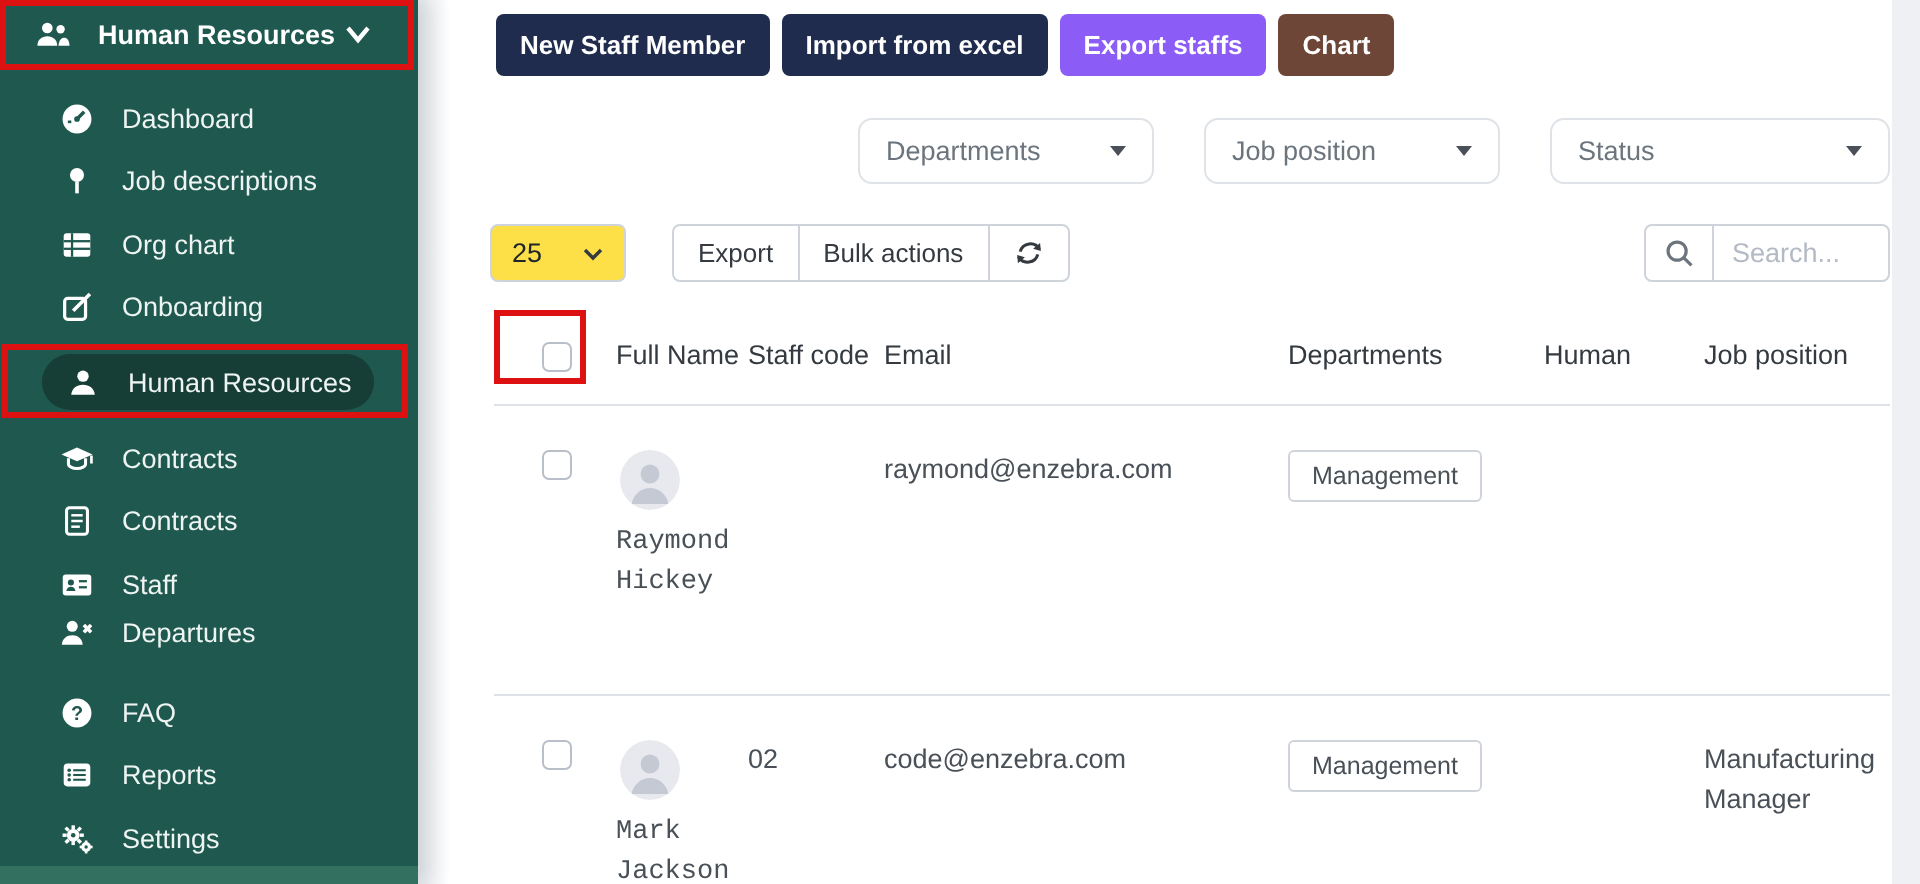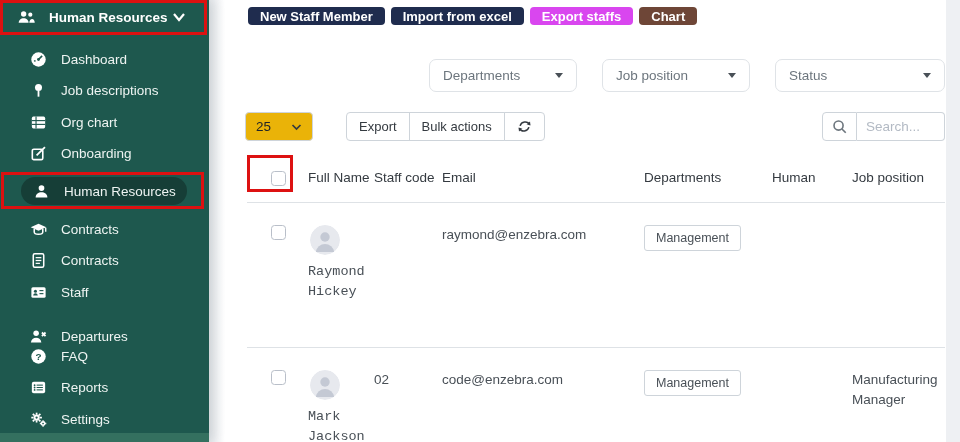--- a/index.html
+++ b/index.html
@@ -24,37 +24,37 @@
   .anno-hritem { left:1px; top:172px; width:203px; height:37px; }
   .anno-checkbox { left:247px; top:155px; width:46px; height:37px; }
 
   
   .main { position:absolute; left:209px; top:0; width:751px; height:442px; background:#fff; }
   .gutter-right { position:absolute; right:0; top:0; width:14px; height:442px; background:#eef0f3; }
   .fade-left { position:absolute; left:0; top:0; width:16px; height:442px; background:linear-gradient(to right,#e7eaee,#ffffff); }
 
   
   .toolbar { position:absolute; left:39px; top:7px; display:flex; gap:6px; }
-  .tbtn { height:18px; padding:0 12px; border:none; border-radius:4px; color:#fff; font-family:"Liberation Sans",sans-serif; font-size:13px; font-weight:700; cursor:pointer; }
+  .tbtn { height:31px; padding:0 12px; border:none; border-radius:4px; color:#fff; font-family:"Liberation Sans",sans-serif; font-size:13px; font-weight:700; cursor:pointer; }
   .tbtn.navy { background:#1f2c4e; }
-  .tbtn.orange { background:#d946ef;text-align:center; }
+  .tbtn.orange { background:#8b5cf6;text-align:center; }
   .tbtn.brown { background:#6e4637; }
 
   
   .filters { position:absolute; top:59px; right:15px; display:flex; gap:25px; }
   .filter { width:148px; height:33px; background:#fff; border:1px solid #dfe3e7; border-radius:7px; display:flex; align-items:center; justify-content:space-between; padding:0 13px; font-size:13.5px; color:#6c757d; cursor:pointer; }
   .filter.wide { width:170px; }
   .tri { width:0; height:0; border-left:4.5px solid transparent; border-right:4.5px solid transparent; border-top:5.5px solid #495057; }
 
   
   .controls { position:absolute; left:36px; top:112px; display:flex; gap:15px; }
-  .pagesize { width:68px; height:29px; border:1px solid #ced4da; border-radius:4px; background:#eab308; display:flex; align-items:center; justify-content:space-between; padding:0 10px; font-size:13.5px; color:#212529; cursor:pointer; }
+  .pagesize { width:68px; height:29px; border:1px solid #ced4da; border-radius:4px; background:#fde047; display:flex; align-items:center; justify-content:space-between; padding:0 10px; font-size:13.5px; color:#212529; cursor:pointer; }
   .btn-group { display:flex; }
   .gbtn { height:29px; background:#fff; border:1px solid #ced4da; margin-left:-1px; padding:0 12px; font-family:"Liberation Sans",sans-serif; font-size:13px; color:#343a40; display:flex; align-items:center; cursor:pointer; }
-  .gbtn:first-child { border-radius:4px 0 0 4px; margin-left:18px; }
+  .gbtn:first-child { border-radius:4px 0 0 4px; margin-left:8px; }
   .gbtn:last-child { border-radius:0 4px 4px 0; }
 
   
   .search { position:absolute; top:112px; right:15px; display:flex; height:29px; }
   .search-icon-cell { width:35px; border:1px solid #ced4da; border-radius:4px 0 0 4px; display:flex; align-items:center; justify-content:center; background:#fff; }
   .search input { width:88px; border:1px solid #ced4da; border-left:none; border-radius:0 4px 4px 0; padding:0 9px; font-family:"Liberation Sans",sans-serif; font-size:13.5px; color:#495057; outline:none; }
   .search input::placeholder { color:#b3bac4; }
 
   
   .stafftable { position:absolute; left:38px; top:155px; width:698px; border-collapse:collapse; table-layout:fixed; }
@@ -158,21 +158,21 @@
       <svg class="ic" viewBox="0 0 20 20">
         <rect x="2.5" y="4.5" width="15" height="11" rx="1.6" fill="#fff"></rect>
         <circle cx="6.8" cy="8.7" r="1.6" fill="#1e584e"></circle>
         <path d="M4.4 13.2c.2-1.6 1.2-2.3 2.4-2.3s2.2.7 2.4 2.3z" fill="#1e584e"></path>
         <line x1="11" y1="8" x2="15.2" y2="8" stroke="#1e584e" stroke-width="1.2"></line>
         <line x1="11" y1="11.2" x2="15.2" y2="11.2" stroke="#1e584e" stroke-width="1.2"></line>
       </svg>
       <span>Staff</span>
     </div>
 
-    <div class="sb-item" style="top:322px">
+    <div class="sb-item" style="top:302px">
       <svg class="ic" viewBox="0 0 20 20">
         <circle cx="7.5" cy="6.5" r="2.9" fill="#fff"></circle>
         <path d="M2 16.2c.3-3.3 2.6-5 5.5-5s5.2 1.7 5.5 5z" fill="#fff"></path>
         <line x1="13.6" y1="5.8" x2="17.4" y2="9.6" stroke="#fff" stroke-width="1.9"></line>
         <line x1="17.4" y1="5.8" x2="13.6" y2="9.6" stroke="#fff" stroke-width="1.9"></line>
       </svg>
       <span>Departures</span>
     </div>
 
     <div class="sb-item" style="top:342px">

